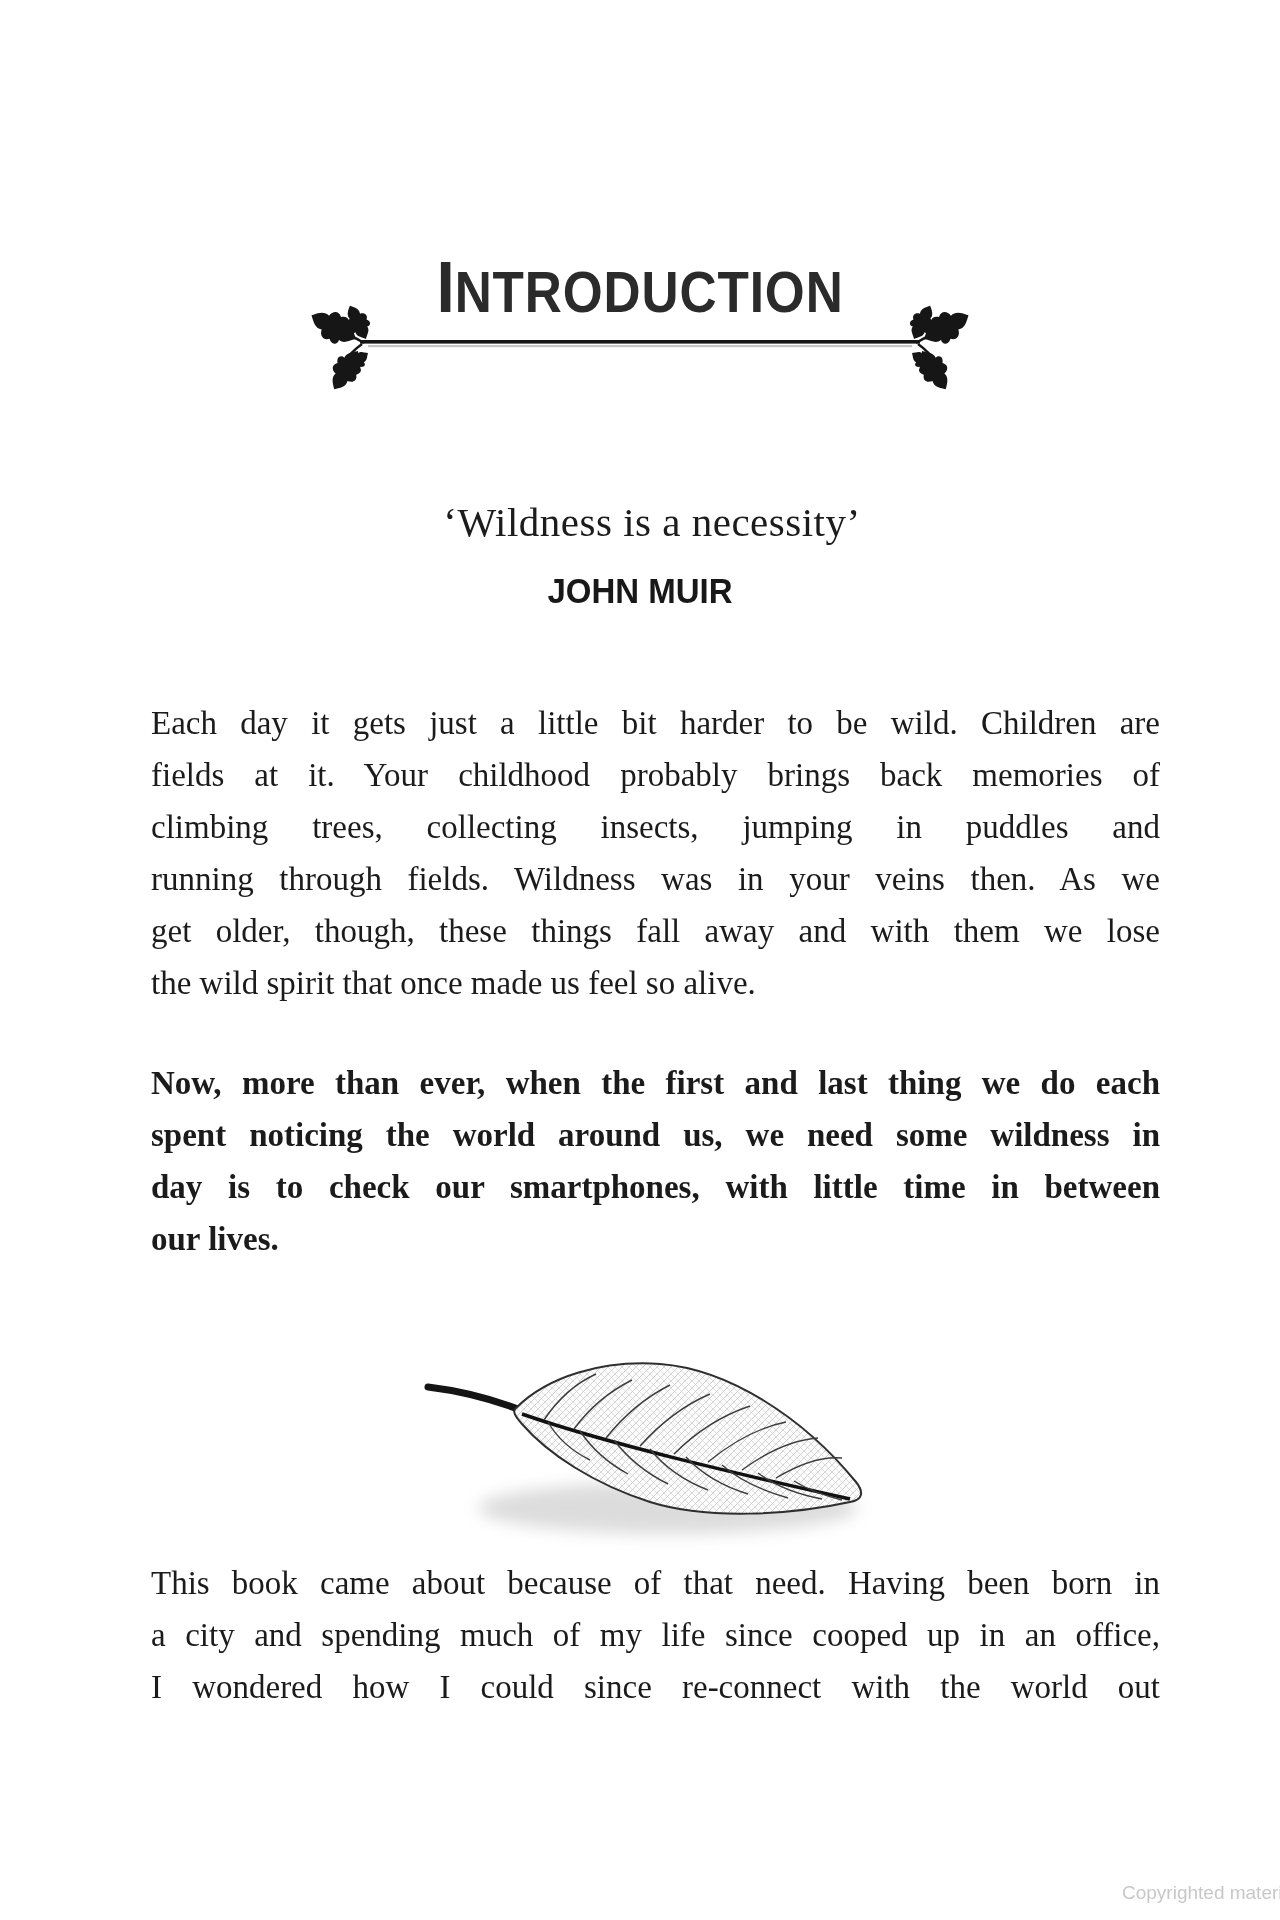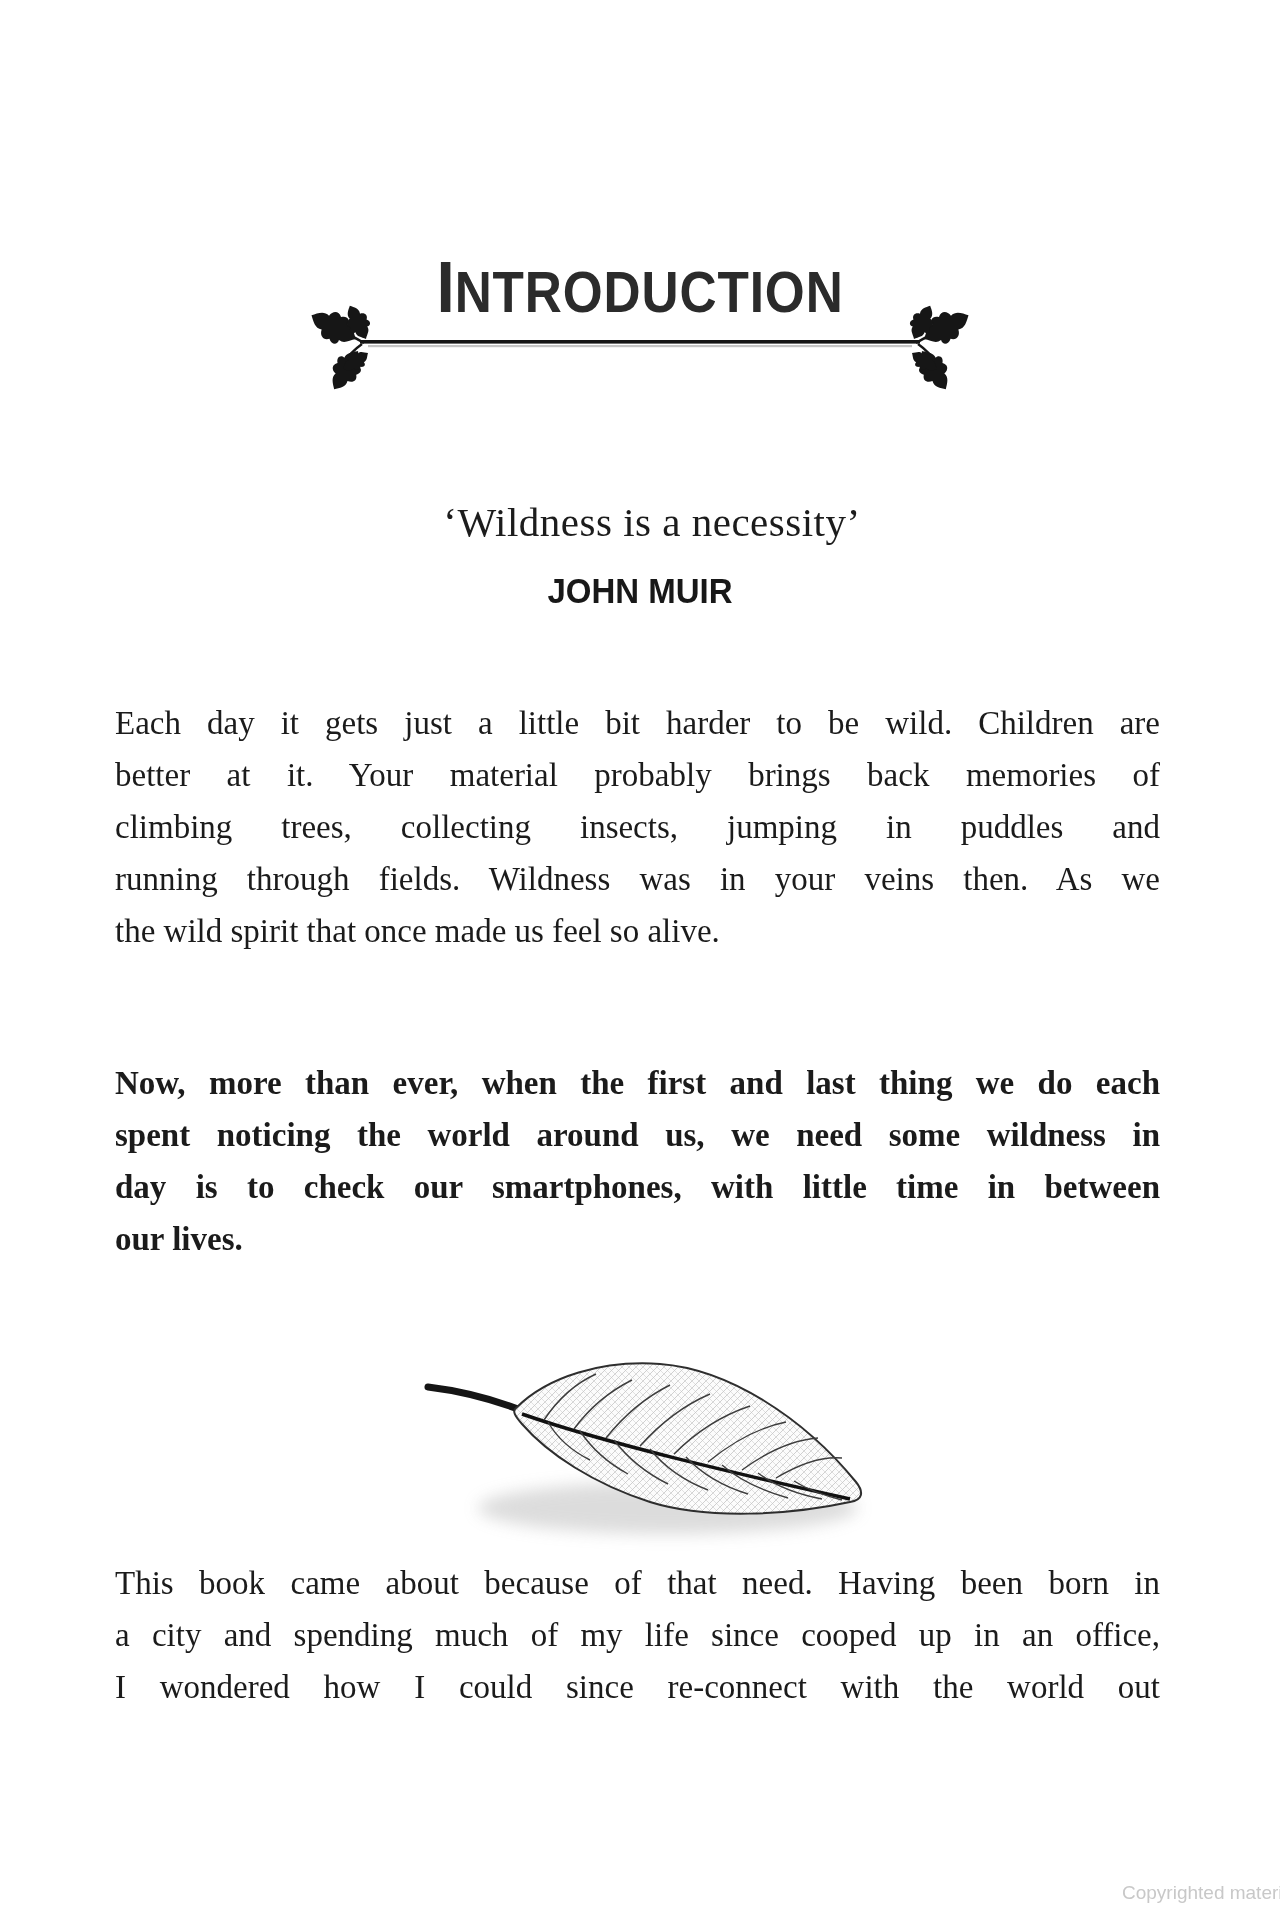--- a/index.html
+++ b/index.html
@@ -29,21 +29,21 @@
     transform:scaleY(1.08);
   }
   
   .para {
     position:absolute; left:115px; width:1045px;
     font-size:33px; line-height:52px; color:#1b1b1b;
   }
   .para-1 { top:697px; }
   .para-2 { top:1057px;font-weight:bold; }
   .para-3 { top:1557px; }
-  .bline { text-align:justify; text-align-last:justify; white-space:normal; }
+  .bline { text-align:justify; text-align-last:justify; white-space:normal;margin-left:36px; }
   .bline.last { text-align-last:left; }
   
   .leaf-illustration { position:absolute; left:398px; top:1332px; width:500px; height:230px; }
   
   .watermark {
     position:absolute; top:1882px; left:1122px;
     font-family:"Liberation Sans", sans-serif; font-size:19px; color:#c8c8c8;
     white-space:nowrap;
   }
 </style>
@@ -81,23 +81,24 @@
       <use href="#oleaf" transform="translate(-4,8) rotate(212) scale(1.0)"></use>
       <use href="#oleaf" transform="translate(6,10) rotate(236) scale(0.66)"></use>
     </g>
   </svg>
 
   <div class="quote">‘Wildness is a necessity’</div>
   <div class="attribution">JOHN MUIR</div>
 
   <div class="para para-1">
       <div class="bline">Each day it gets just a little bit harder to be wild. Children are</div>
-      <div class="bline">better at it. Your material probably brings back memories of</div>
+      <div class="bline">fields at it. Your childhood probably brings back memories of</div>
       <div class="bline">climbing trees, collecting insects, jumping in puddles and</div>
       <div class="bline">running through fields. Wildness was in your veins then. As we</div>
+      <div class="bline">get older, though, these things fall away and with them we lose</div>
       <div class="bline last">the wild spirit that once made us feel so alive.</div>
     </div>
   <div class="para para-2">
       <div class="bline">Now, more than ever, when the first and last thing we do each</div>
       <div class="bline">spent noticing the world around us, we need some wildness in</div>
       <div class="bline">day is to check our smartphones, with little time in between</div>
       <div class="bline last">our lives.</div>
     </div>
   <div class="para para-3">
       <div class="bline">This book came about because of that need. Having been born in</div>

